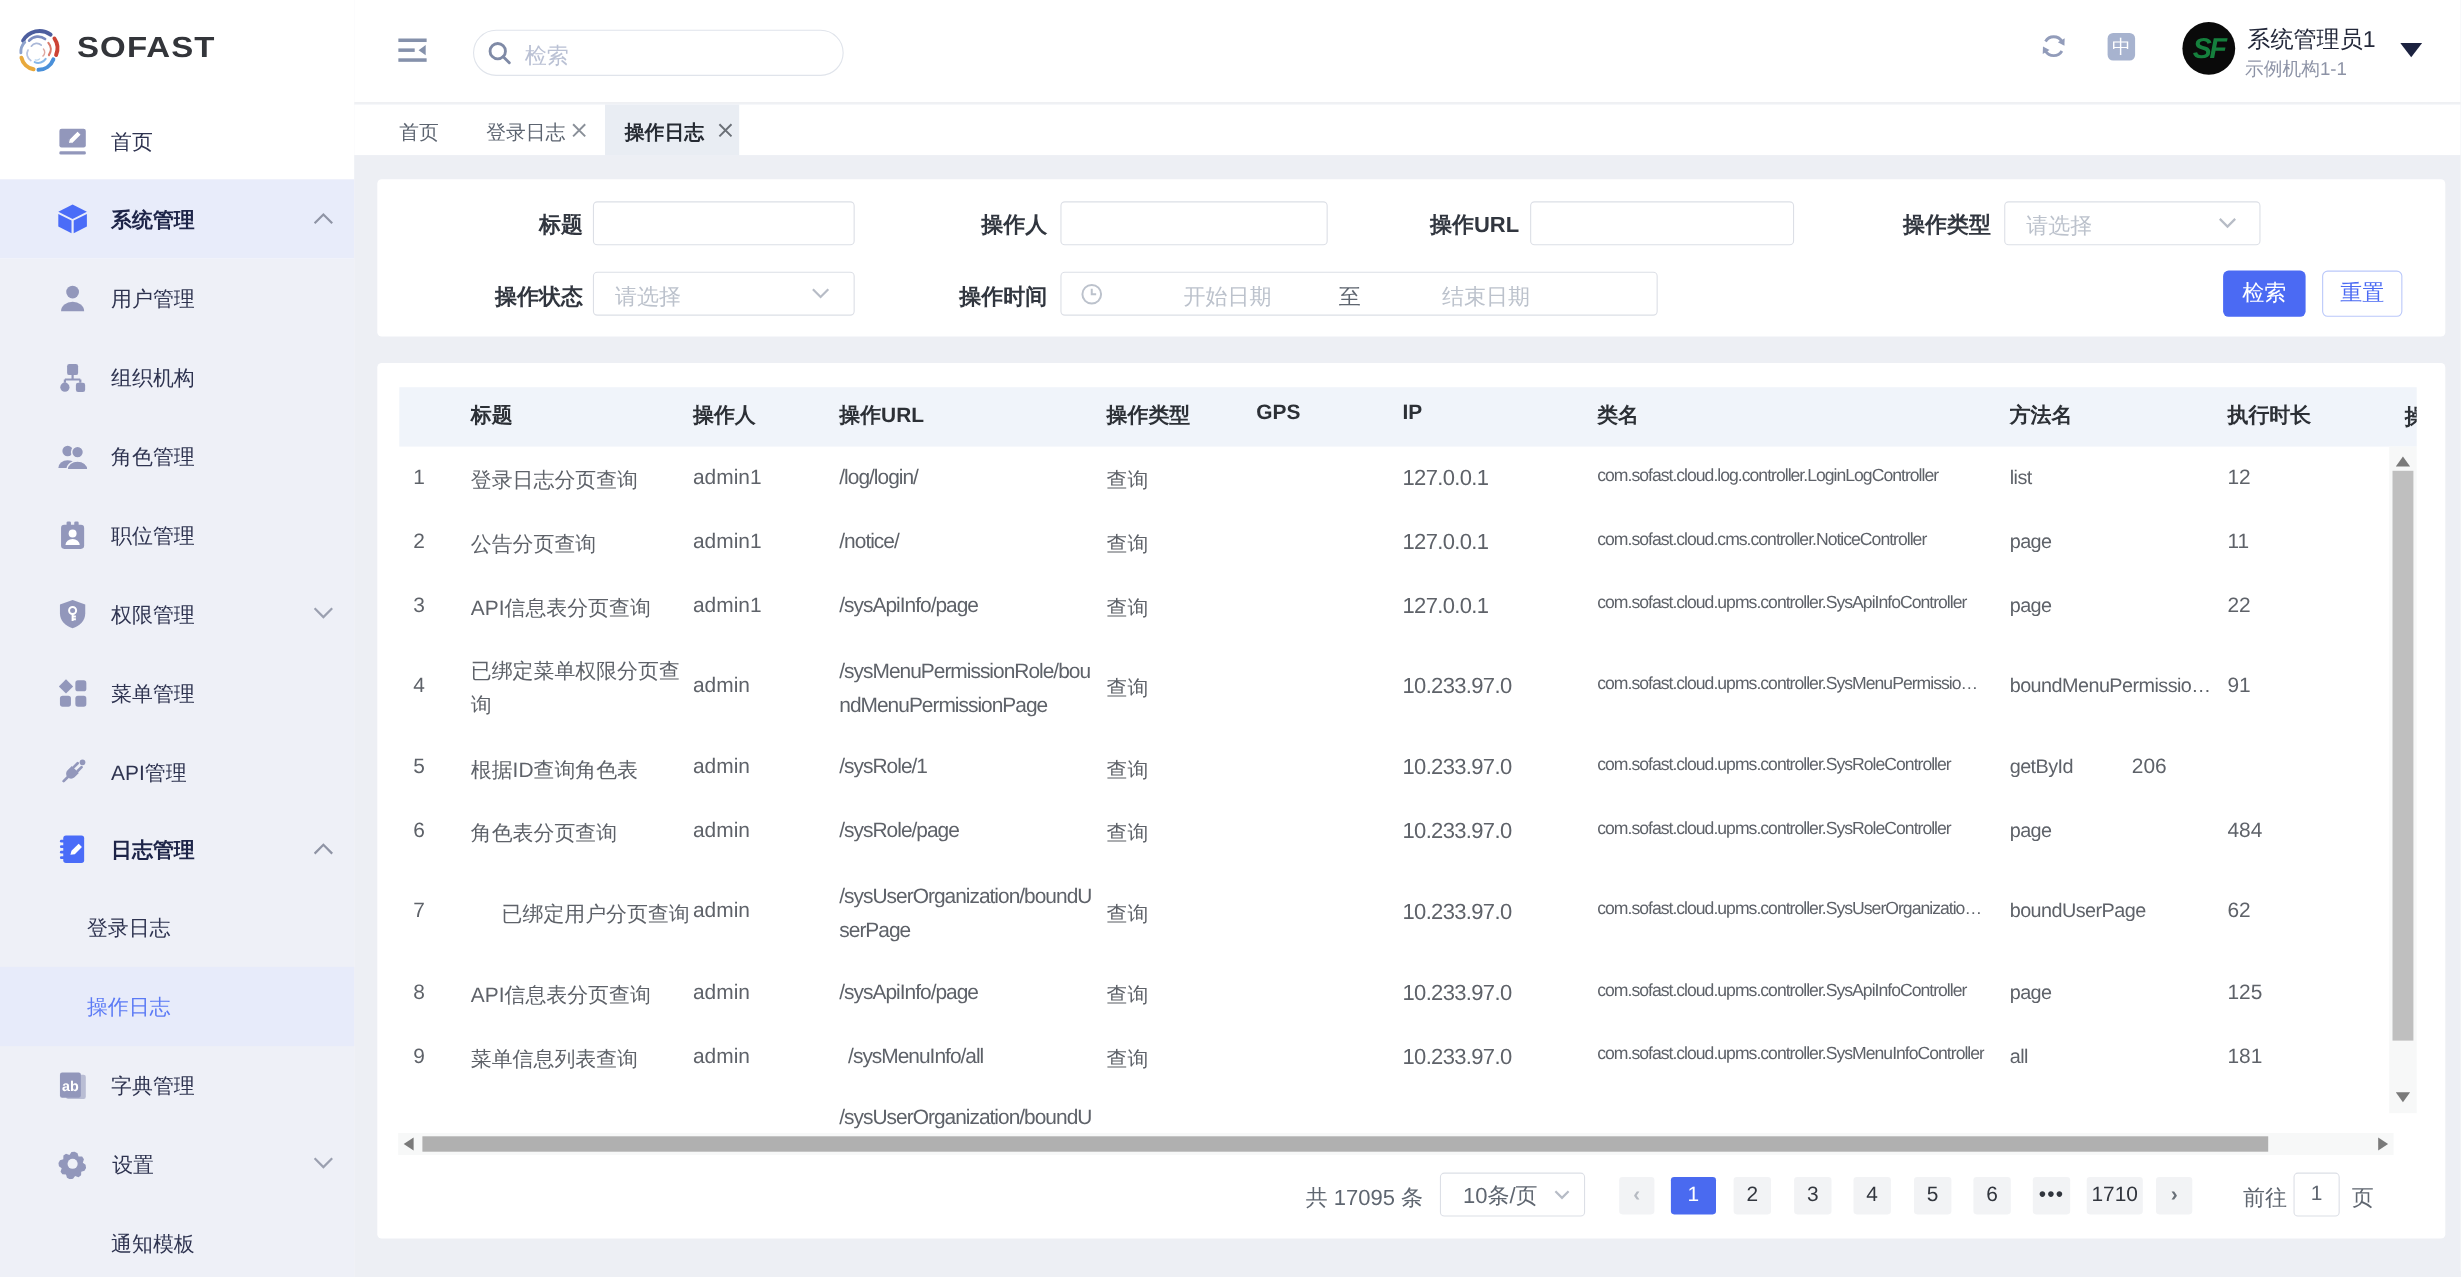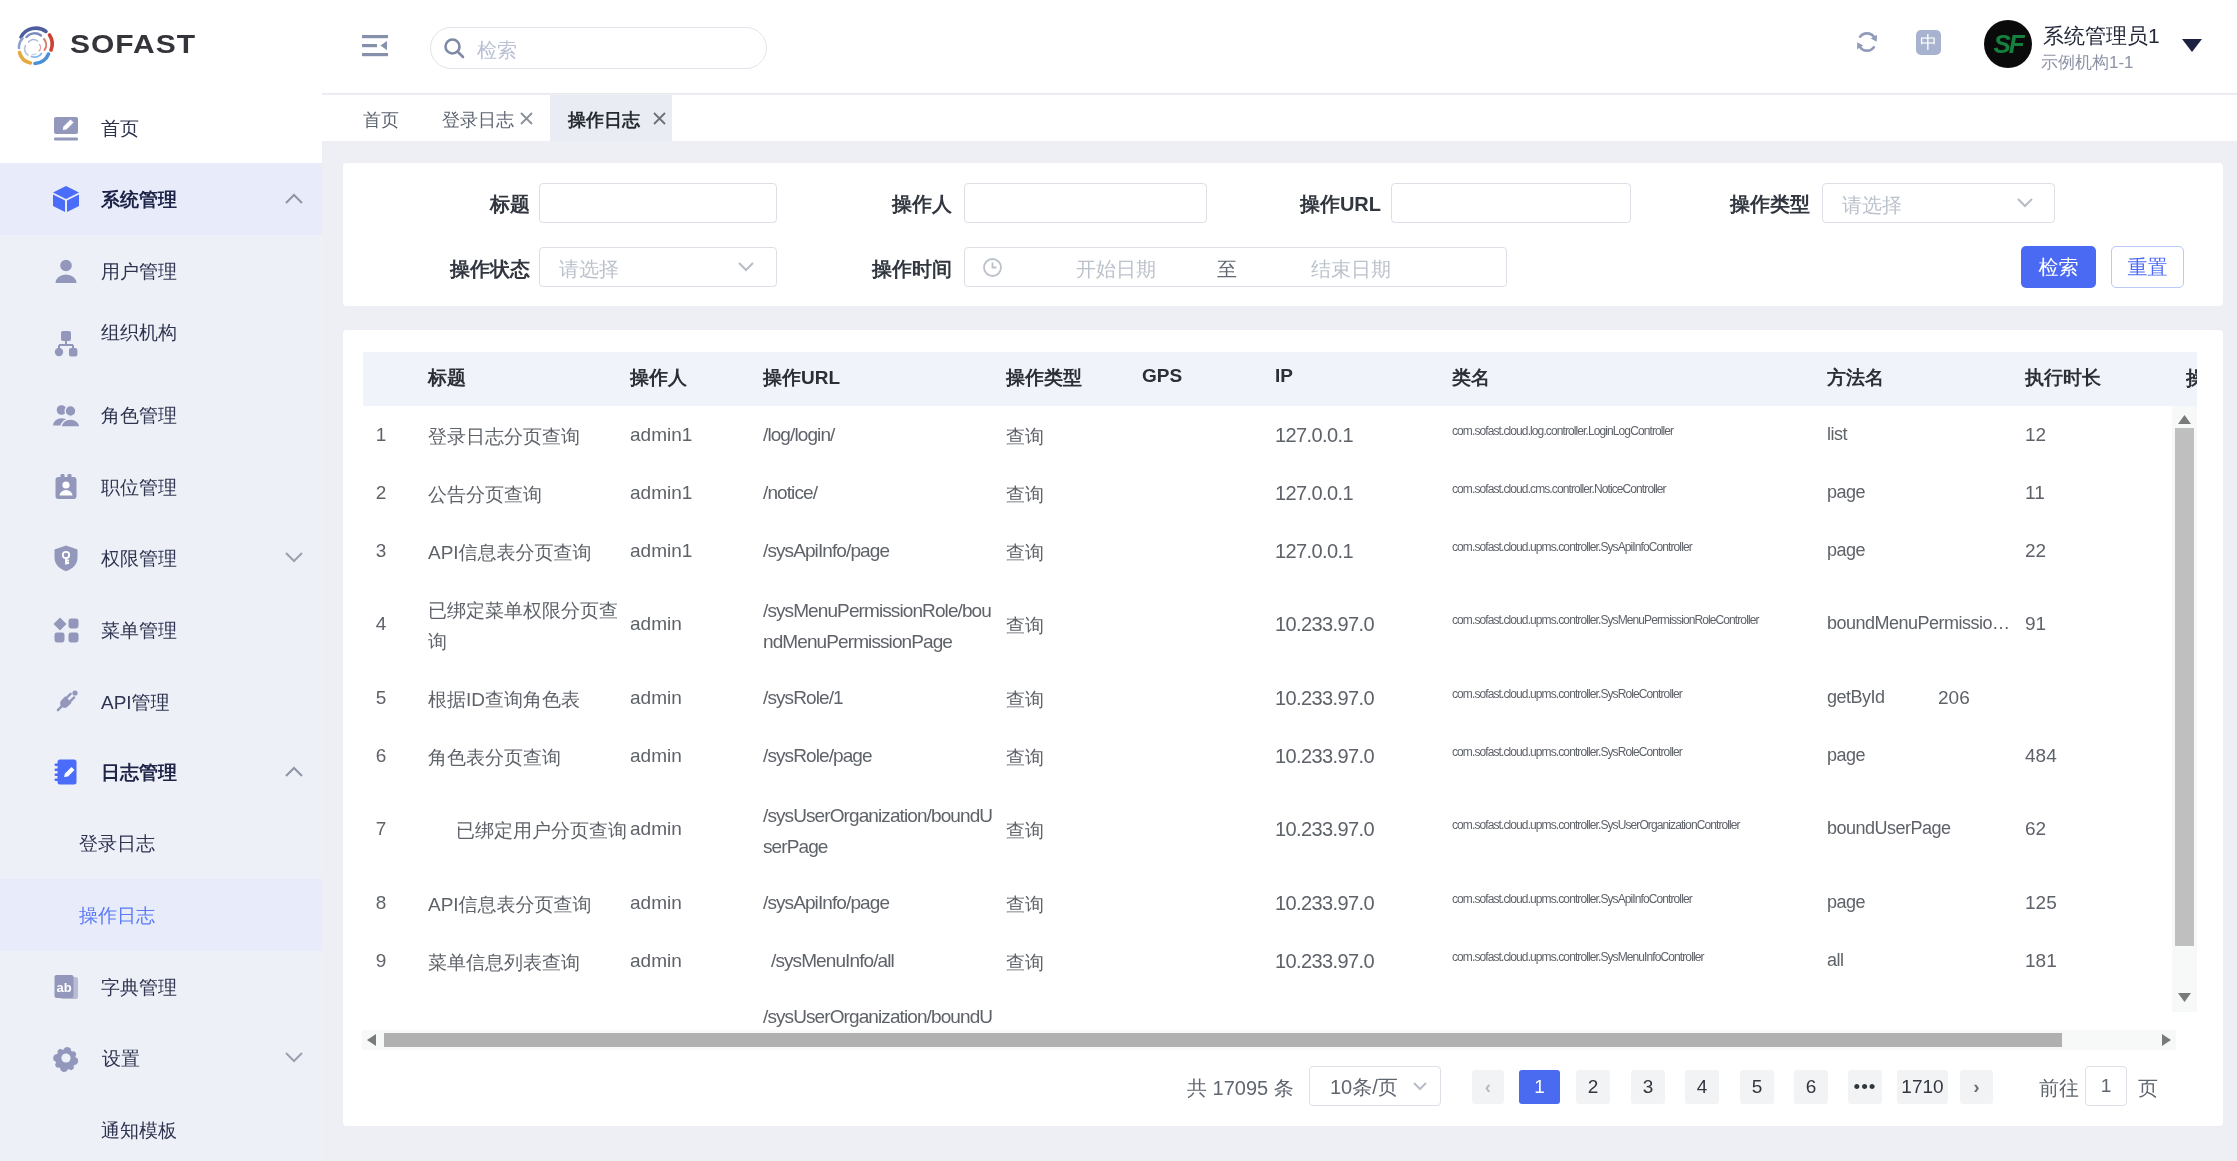--- a/index.html
+++ b/index.html
@@ -105,21 +105,21 @@
   <path d="M3.5 26 a10.5 8.6 0 0 1 21 0 Z" fill="#9297bb"></path>
 </svg>
 <div class="mi" style="left:101px;top:259px;">用户管理</div>
 
 <svg class="mic" style="left:52px;top:329px;" width="28" height="28" viewBox="0 0 28 28" fill="none">
   <rect x="9" y="2" width="10" height="10" rx="2" fill="#9297bb"></rect>
   <path d="M14 12 V16 M14 16 H7 M14 16 H21 M7 16 V19 M21 16 V19" stroke="#9297bb" stroke-width="2"></path>
   <circle cx="7" cy="23" r="4.2" fill="#9297bb"></circle>
   <rect x="17" y="19" width="8.4" height="8.4" rx="2" fill="#9297bb"></rect>
 </svg>
-<div class="mi" style="left:101px;top:320px;">组织机构</div>
+<div class="mi" style="left:101px;top:331px;">组织机构</div>
 
 <svg class="mic" style="left:52px;top:401px;" width="28" height="28" viewBox="0 0 28 28">
   <circle cx="9.5" cy="9" r="4.8" fill="#9297bb"></circle>
   <path d="M1 24.5 a8.5 7.2 0 0 1 17 0 Z" fill="#9297bb"></path>
   <circle cx="18.5" cy="10" r="5.4" fill="#9297bb" stroke="#eef0f7" stroke-width="1.4"></circle>
   <path d="M9 26 a9.5 8 0 0 1 19 0 Z" fill="#9297bb" stroke="#eef0f7" stroke-width="1.4"></path>
 </svg>
 <div class="mi" style="left:101px;top:403px;">角色管理</div>
 
 <svg class="mic" style="left:52px;top:473px;" width="28" height="28" viewBox="0 0 28 28">
@@ -228,21 +228,21 @@
 <div class="abs" style="left:1217px;top:256px;font-size:20px;color:#5f6670;">至</div>
 <div class="abs ph" style="left:1311px;top:256px;">结束日期</div>
 <div class="abs" style="left:2021px;top:246px;width:75px;height:42px;background:#4b6af3;border-radius:5px;color:#fff;font-size:20px;text-align:center;line-height:42px;">检索</div>
 <div class="abs" style="left:2111px;top:246px;width:73px;height:42px;background:#fff;border:1px solid #bac8fa;border-radius:5px;color:#4b6af3;font-size:20px;text-align:center;line-height:40px;">重置</div>
 
 <div class="abs" style="left:343px;top:330px;width:1880px;height:796px;background:#fff;border-radius:4px;"></div>
 <div class="abs" style="left:363px;top:352px;width:1834px;height:54px;background:#f0f4fa;"></div>
 <style>
  .th { position:absolute; font-size:19px; font-weight:bold; color:#2c3036; top:365px; }
  .td { position:absolute; font-size:19px; color:#5e6269; }
- .lat { font-size:12px; letter-spacing:-0.9px; width:352px; white-space:nowrap; overflow:hidden; text-overflow:ellipsis; }
+ .lat { font-size:16px; letter-spacing:-0.9px; width:352px; white-space:nowrap; overflow:hidden; text-overflow:ellipsis; }
  .meth { font-size:18px; letter-spacing:-0.5px; width:186px; white-space:nowrap; overflow:hidden; text-overflow:ellipsis; }
  .url { letter-spacing:-0.9px; }
  .ip { font-size:20px; letter-spacing:-0.6px; }
 </style>
 <div class="th" style="left:428px;">标题</div>
 <div class="th" style="left:630px;">操作人</div>
 <div class="th" style="left:763px;">操作URL</div>
 <div class="th" style="left:1006px;">操作类型</div>
 <div class="th" style="left:1142px;">GPS</div>
 <div class="th" style="left:1275px;">IP</div>

